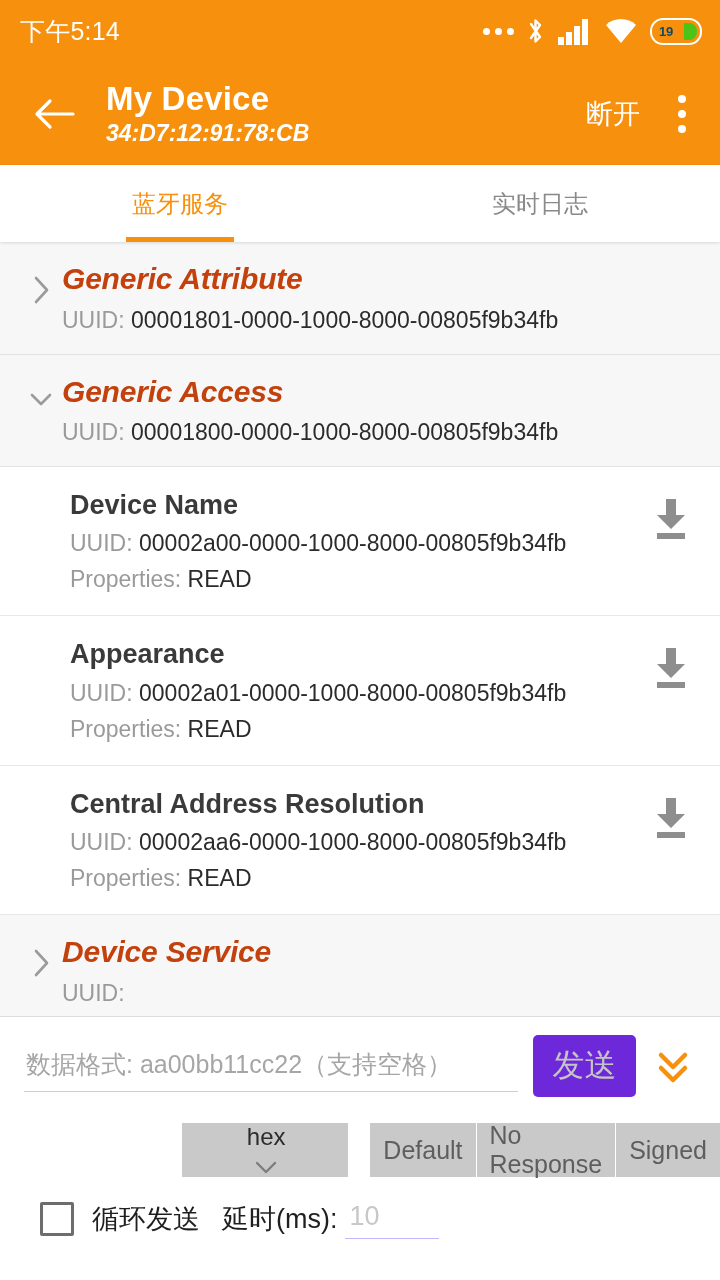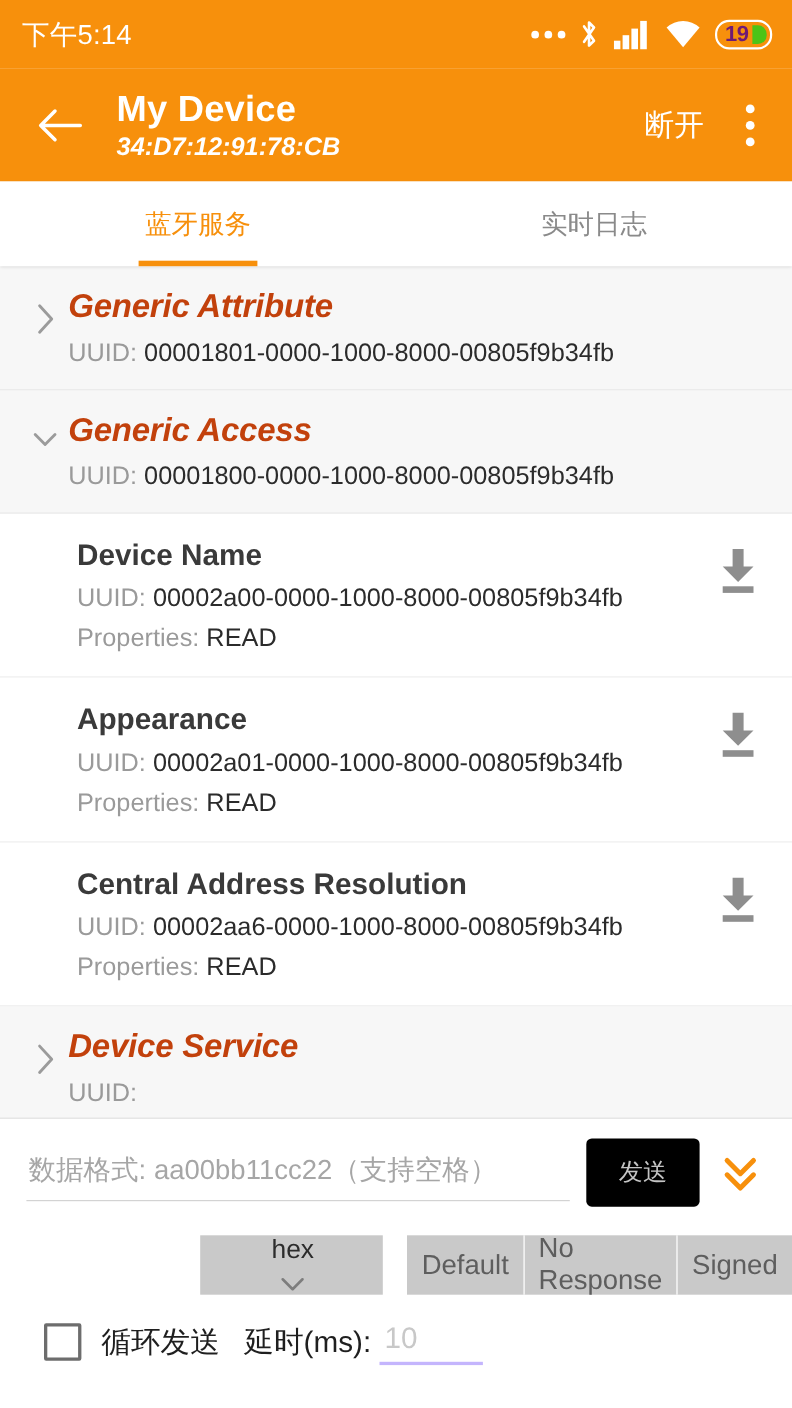--- a/index.html
+++ b/index.html
@@ -19,21 +19,21 @@
   .status-time { font-size:25px; letter-spacing:.2px; }
   .status-right { margin-left:auto; display:flex; align-items:center; gap:12px; }
   .dots3 { display:flex; gap:5px; align-items:center; }
   .dots3 i { width:7px; height:7px; border-radius:50%; background:#fff; display:block; }
   .ic { display:block; }
   .battery {
     width:52px; height:27px; border:2.5px solid #fff; border-radius:13px;
     display:flex; align-items:center; justify-content:flex-start; position:relative;
     padding:0 3px;
   }
-  .battery .lvl { font-size:20px; color:#701a75; font-weight:bold; padding-left:4px; letter-spacing:-.3px;}
+  .battery .lvl { font-size:13px; color:#0c4a6e; font-weight:bold; padding-left:4px; letter-spacing:-.3px;}
   .battery .fill {
     position:absolute; right:3px; top:3px; bottom:3px; width:13px;
     background:#4CC417; border-radius:0 8px 8px 0;
   }
 
   
   .appbar {
     height:103px; background:#F7900C; display:flex; align-items:center;
     padding:0 22px 0 28px; position:relative;
   }
@@ -90,43 +90,43 @@
     border-top:1px solid #dcdcdc; z-index:5;
   }
   .send-row { display:flex; align-items:center; padding:18px 16px 0 24px; }
   .data-input {
     flex:1; border:none; border-bottom:1px solid #cfcfcf; background:transparent;
     font-family:"Liberation Sans", sans-serif; font-size:25px; color:#333;
     padding:10px 2px 12px 2px; outline:none;
   }
   .data-input::placeholder { color:#a6a6a6; }
   .send-btn {
-    width:103px; height:62px; background:#000000; color:#c4c4c4; border:none; border-radius:5px;
-    font-family:"Liberation Sans", sans-serif; font-size:22px; margin-left:15px; flex:0 0 103px;
+    width:103px; height:62px; background:#6d28d9; color:#c4c4c4; border:none; border-radius:5px;
+    font-family:"Liberation Sans", sans-serif; font-size:32px; margin-left:15px; flex:0 0 103px;
   }
   .collapse-btn { width:62px; flex:0 0 62px; display:flex; justify-content:center; align-items:center; margin-left:6px;}
 
   .opts-row { display:flex; align-items:stretch; margin-top:26px; padding-left:182px; height:54px; }
   .select-box {
     width:168px; background:#C9C9C9; display:flex; align-items:center; justify-content:space-between;
     padding:0 14px 0 16px; font-size:24px; color:#2c2c2c;flex-direction:column;
   }
   .seg-group { display:flex; margin-left:22px; flex:1; }
   .seg {
     background:#C9C9C9; color:#5e5e5e; font-size:25px; display:flex; align-items:center;
     padding:0 13px; border-left:1px solid #fff;
   }
   .seg:first-child { border-left:none; }
 
   .loop-row { display:flex; align-items:center; padding:22px 0 0 40px; }
   .checkbox { width:34px; height:34px; border:3px solid #6d6d6d; border-radius:2px; flex:0 0 34px; background:#fff; }
   .loop-label { font-size:27px; color:#1f1f1f; margin-left:18px; }
   .delay-label { font-size:27px; color:#1f1f1f; margin-left:22px; }
   .delay-input {
-    width:94px; border:none; border-bottom:3px solid #c4b5fd; background:transparent;
+    width:94px; border:none; border-bottom:1px solid #c4b5fd; background:transparent;
     font-family:"Liberation Sans", sans-serif; font-size:27px; color:#333; margin-left:8px;
     padding:2px 4px 6px 4px; outline:none;
   }
   .delay-input::placeholder { color:#c8c8c8; }
 </style>
 </head>
 <body>
 
 <div id="app">
 

